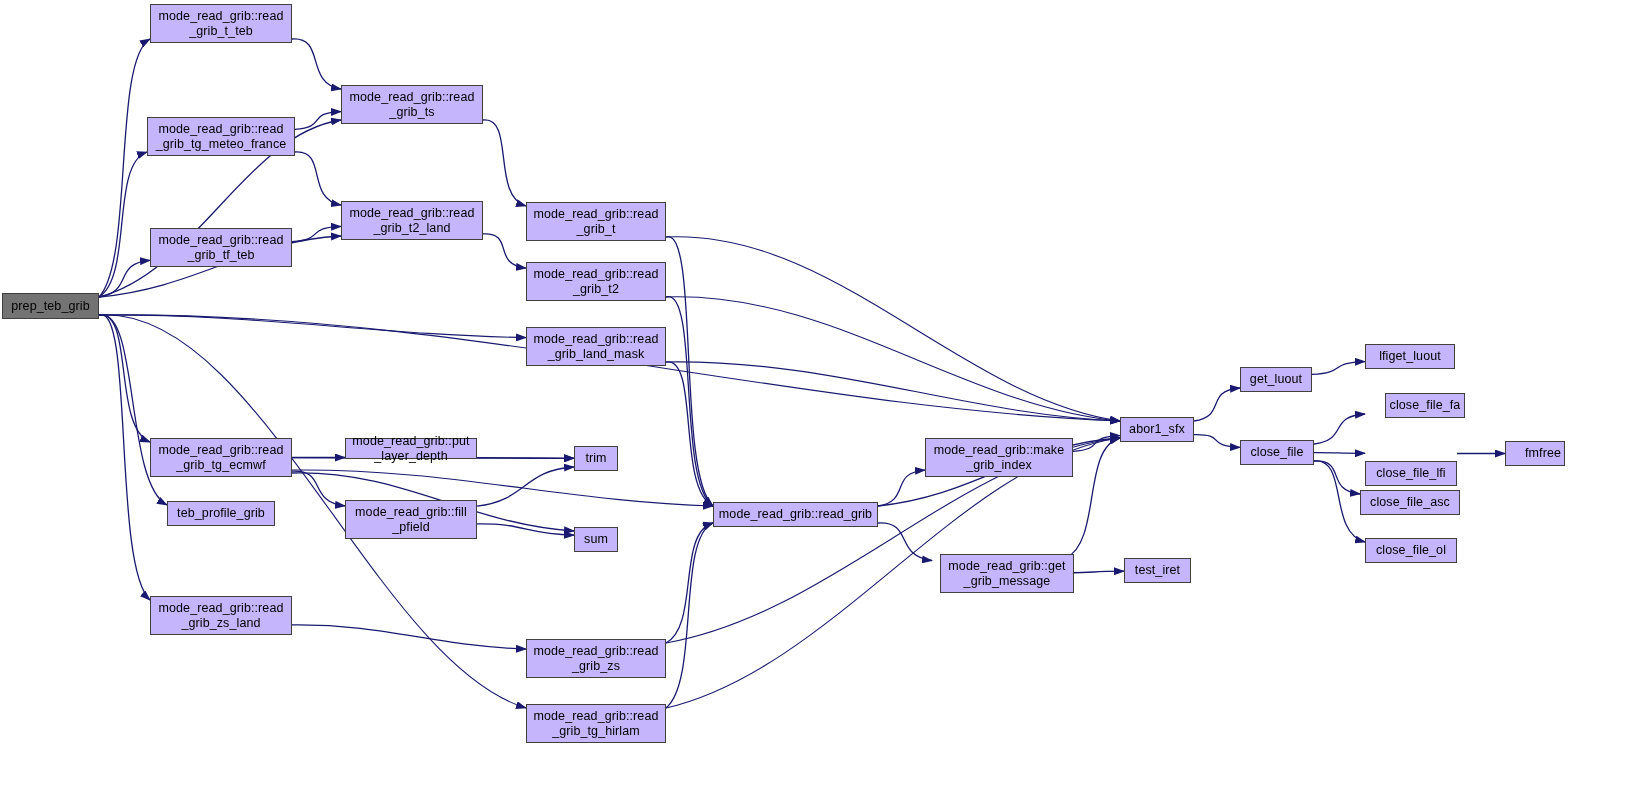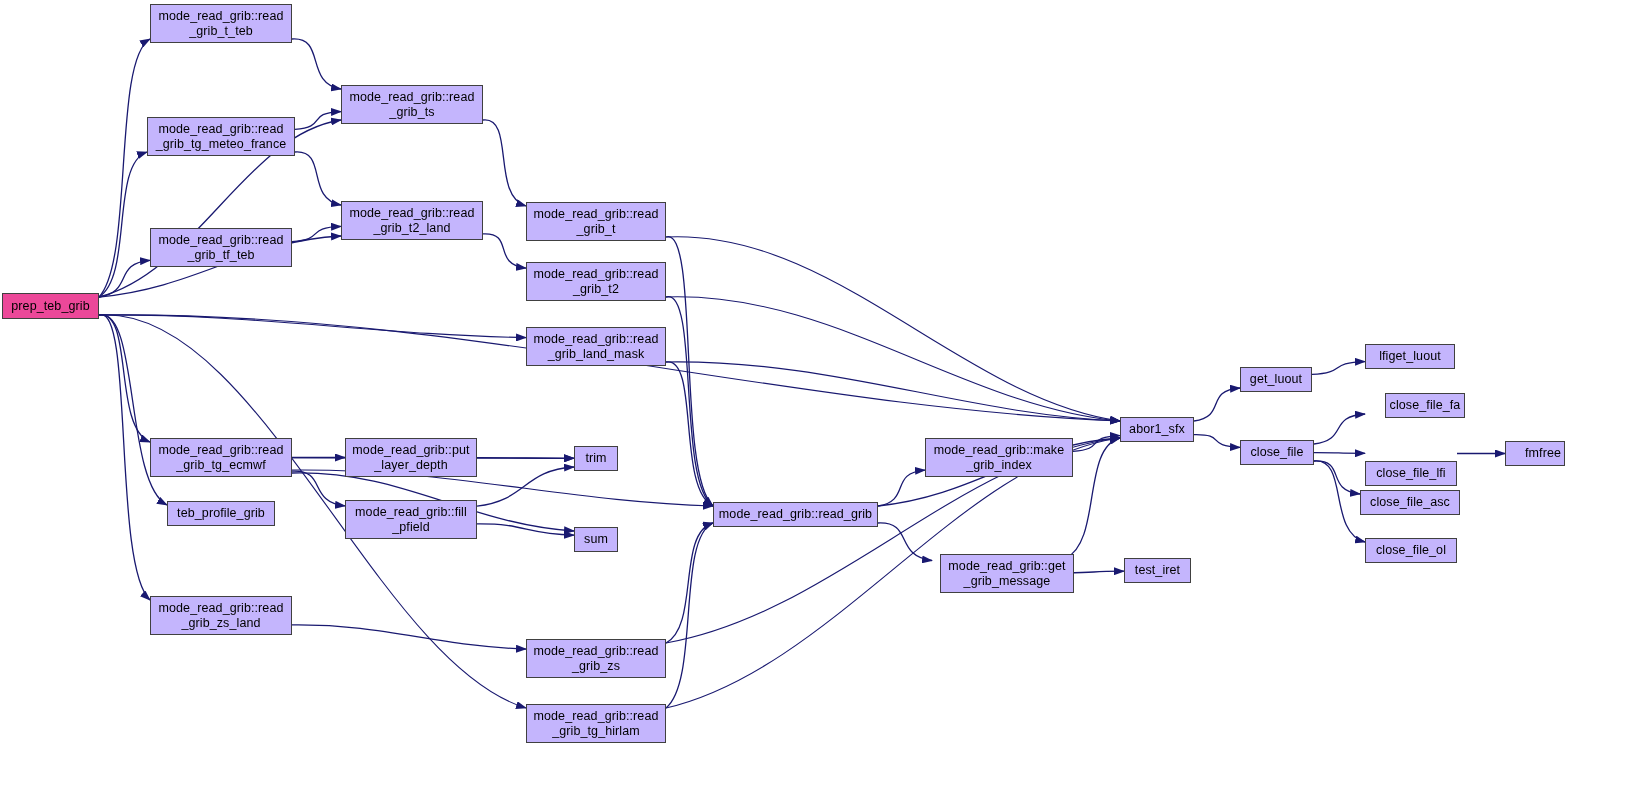--- a/index.html
+++ b/index.html
@@ -34,21 +34,21 @@
     justify-content: center;
     text-align: center;
     font-size: 12.5px;
     line-height: 15px;
     letter-spacing: 0.1px;
     white-space: pre-line;
     cursor: pointer;
     z-index: 2;
   }
   .node.root {
-    background: #ec4899;
+    background: #737373;
     border-color: #404040;
   }
   .node .lbl {
     display: block;
     width: 100%;
     padding: 0 3px;
     box-sizing: border-box;
   }
 </style>
 </head>
@@ -125,21 +125,21 @@
       <div class="node" style="left: 150px; top: 228px; width: 142px; height: 39px;"><span class="lbl">mode_read_grib::read
 _grib_tf_teb</span></div>
       <div class="node" style="left: 526px; top: 202px; width: 140px; height: 39px;"><span class="lbl">mode_read_grib::read
 _grib_t</span></div>
       <div class="node" style="left: 526px; top: 262px; width: 140px; height: 39px;"><span class="lbl">mode_read_grib::read
 _grib_t2</span></div>
       <div class="node" style="left: 526px; top: 327px; width: 140px; height: 39px;"><span class="lbl">mode_read_grib::read
 _grib_land_mask</span></div>
       <div class="node" style="left: 150px; top: 438px; width: 142px; height: 39px;"><span class="lbl">mode_read_grib::read
 _grib_tg_ecmwf</span></div>
-      <div class="node" style="left: 345px; top: 438px; width: 132px; height: 39px;"><span class="lbl">mode_read_grib::put
+      <div class="node" style="left: 345px; top: 438px; width: 132px; height: 21px;"><span class="lbl">mode_read_grib::put
 _layer_depth</span></div>
       <div class="node" style="left: 574px; top: 446px; width: 44px; height: 25px; text-align: center;"><span class="lbl">trim</span></div>
       <div class="node" style="left: 167px; top: 501px; width: 108px; height: 25px;"><span class="lbl">teb_profile_grib</span></div>
       <div class="node" style="left: 345px; top: 500px; width: 132px; height: 39px;"><span class="lbl">mode_read_grib::fill
 _pfield</span></div>
       <div class="node" style="left: 574px; top: 527px; width: 44px; height: 25px;"><span class="lbl">sum</span></div>
       <div class="node" style="left: 713px; top: 502px; width: 165px; height: 25px;"><span class="lbl">mode_read_grib::read_grib</span></div>
       <div class="node" style="left: 925px; top: 438px; width: 148px; height: 39px;"><span class="lbl">mode_read_grib::make
 _grib_index</span></div>
       <div class="node" style="left: 932px; top: 554px; width: 134px; height: 39px; margin-left: 8px;"><span class="lbl">mode_read_grib::get

